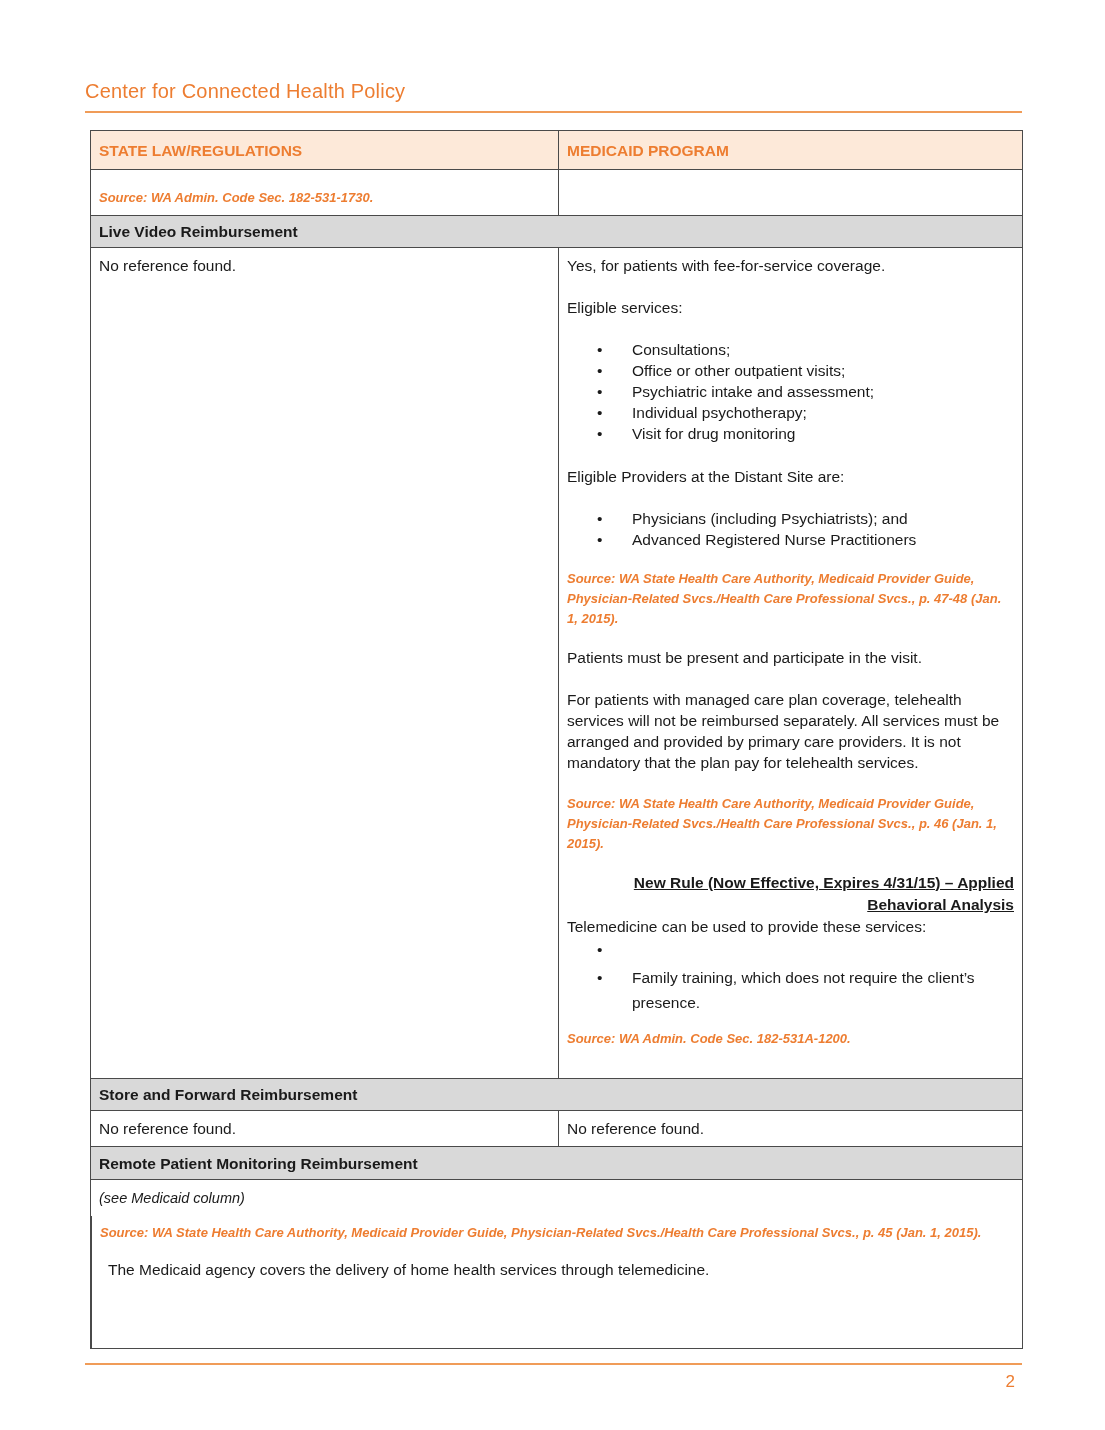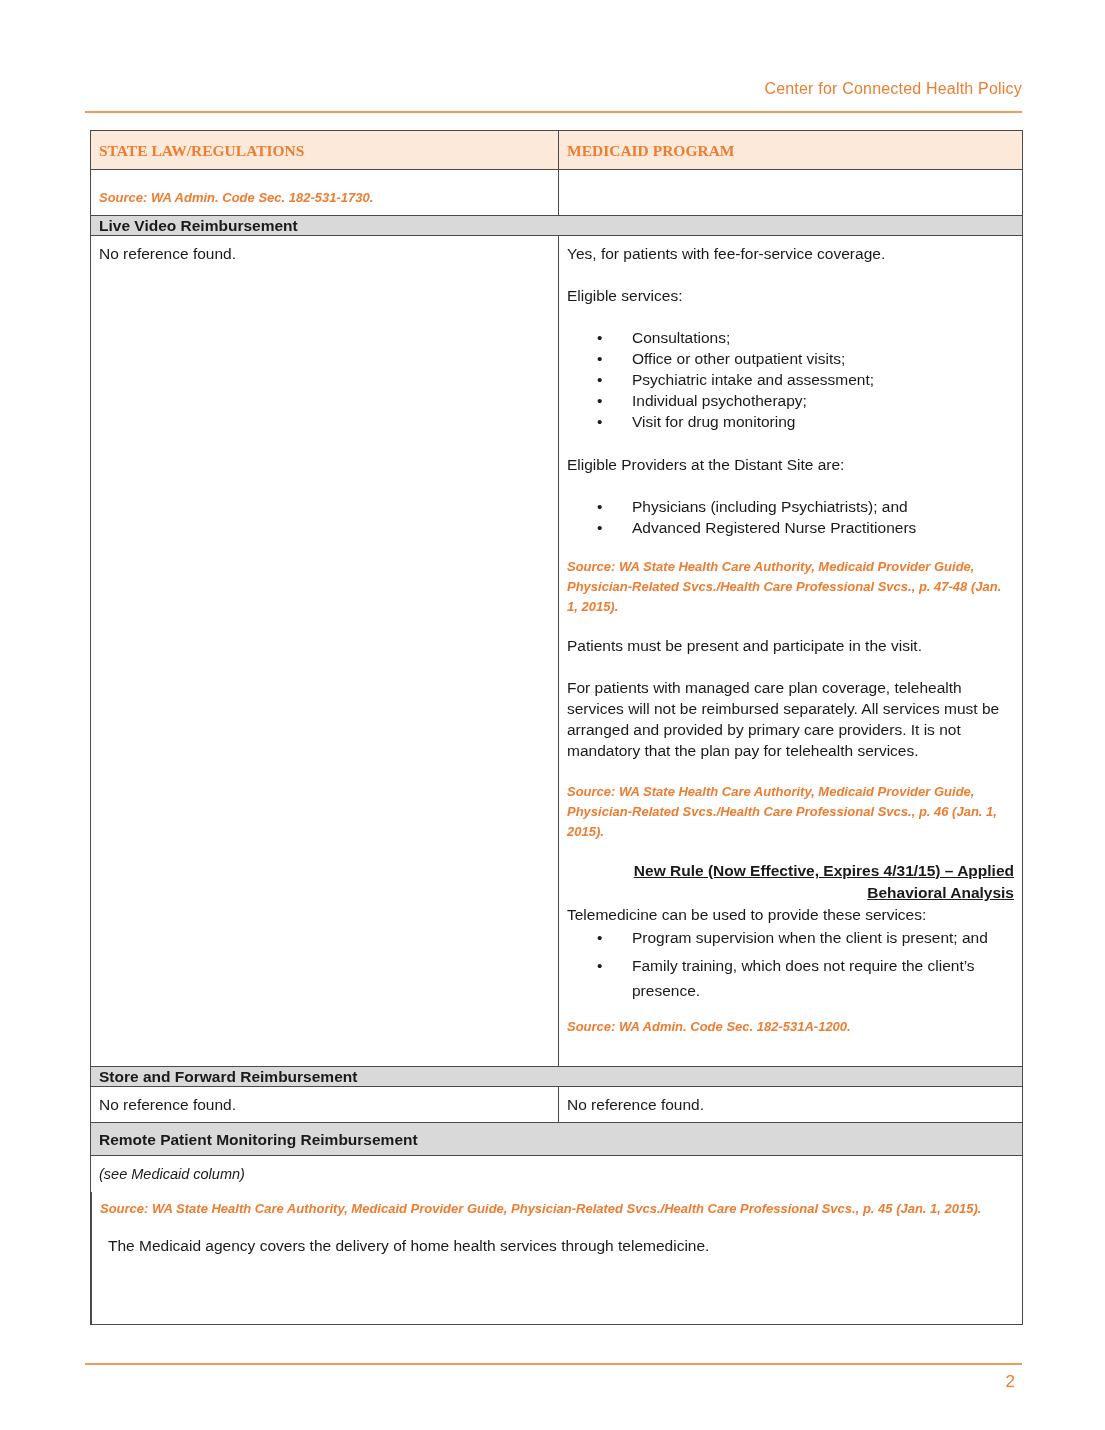--- a/index.html
+++ b/index.html
@@ -9,41 +9,41 @@
     --band-bg:#D9D9D9;
     --border:#4a4a4a;
     --ink:#1a1a1a;
   }
   html,body{margin:0;padding:0;background:#ffffff;}
   .page{
     position:relative;width:1105px;height:1430px;background:#fff;
     font-family:"Liberation Sans",sans-serif;color:var(--ink);overflow:hidden;
   }
   .doc-header{
-    position:absolute;left:85px;top:80px;width:937px;text-align:right;
-    font-size:16px;color:var(--orange);letter-spacing:.2px;
+    position:absolute;left:85px;top:80px;width:937px;
+    font-size:20px;color:var(--orange);letter-spacing:.2px;
   }
   .header-rule{position:absolute;left:85px;top:111px;width:937px;height:2px;background:var(--orange-line);}
   .footer-rule{position:absolute;left:85px;top:1363px;width:937px;height:2px;background:var(--orange-line);}
   .page-num{position:absolute;left:85px;top:1372px;width:930px;text-align:right;font-size:17px;color:var(--orange);}
 
   .tbl{
     position:absolute;left:90px;top:130px;width:933px;box-sizing:border-box;
     border:1px solid var(--border);font-size:15.5px;line-height:21px;
   }
   .tr{display:flex;border-top:1px solid var(--border);box-sizing:border-box;}
   .tr:first-child{border-top:none;}
   .td{box-sizing:border-box;padding:7px 8px;overflow:hidden;}
   .td-left{width:467px;flex:none;}
   .td-right{flex:1;border-left:1px solid var(--border);}
-  .hdr-row{height:38px;background:var(--hdr-bg);font-family:Liberation Serif, serif;}
+  .hdr-row{height:38px;background:var(--hdr-bg);}
   .hdr-row .td{display:flex;align-items:center;font-weight:bold;color:var(--orange);font-size:15.5px;}
   .src-row{height:46px;}
   .src-row .td{display:flex;align-items:flex-end;}
-  .band-row{height:20px;background:var(--band-bg);}
+  .band-row{height:32px;background:var(--band-bg);}
   .band-row .td{display:flex;align-items:center;font-weight:bold;width:100%;}
   .main-row{height:831px;}
   .nrf-row{height:36px;}
   .rpm-band{height:33px;}
   .rpm-row{height:169px;flex-direction:column;}
 
   .src{color:var(--orange);font-weight:bold;font-style:italic;font-size:13px;line-height:20px;}
   .para{margin:0 0 21px 0;}
   .para-tight{margin:0 0 16px 0;}
   .blist{margin:0 0 22px 0;}
@@ -122,21 +122,20 @@
         </div>
         <p class="para src" style="margin-bottom:18px;">Source: WA State Health Care Authority, Medicaid Provider Guide, Physician-Related Svcs./Health Care Professional Svcs., p. 47-48 (Jan. 1, 2015).</p>
         <p class="para">Patients must be present and participate in the visit.</p>
         <p class="para">For patients with managed care plan coverage, telehealth services will not be reimbursed separately. All services must be arranged and provided by primary care providers. It is not mandatory that the plan pay for telehealth services.</p>
         <p class="para src" style="margin-bottom:18px;">Source: WA State Health Care Authority, Medicaid Provider Guide, Physician-Related Svcs./Health Care Professional Svcs., p. 46 (Jan. 1, 2015).</p>
         <p class="new-rule">New Rule (Now Effective, Expires 4/31/15) – Applied Behavioral Analysis</p>
         <p style="margin:0;">Telemedicine can be used to provide these services:</p>
         <div>
           <div class="aba-item">
               <span class="bdot">•</span>
-              <span>Program supervision when the client is present; and</span>
             </div>
           <div class="aba-item">
               <span class="bdot">•</span>
               <span>Family training, which does not require the client’s presence.</span>
             </div>
         </div>
         <p class="src" style="margin:14px 0 0 0;">Source: WA Admin. Code Sec. 182-531A-1200.</p>
       </div>
     </div>
 

